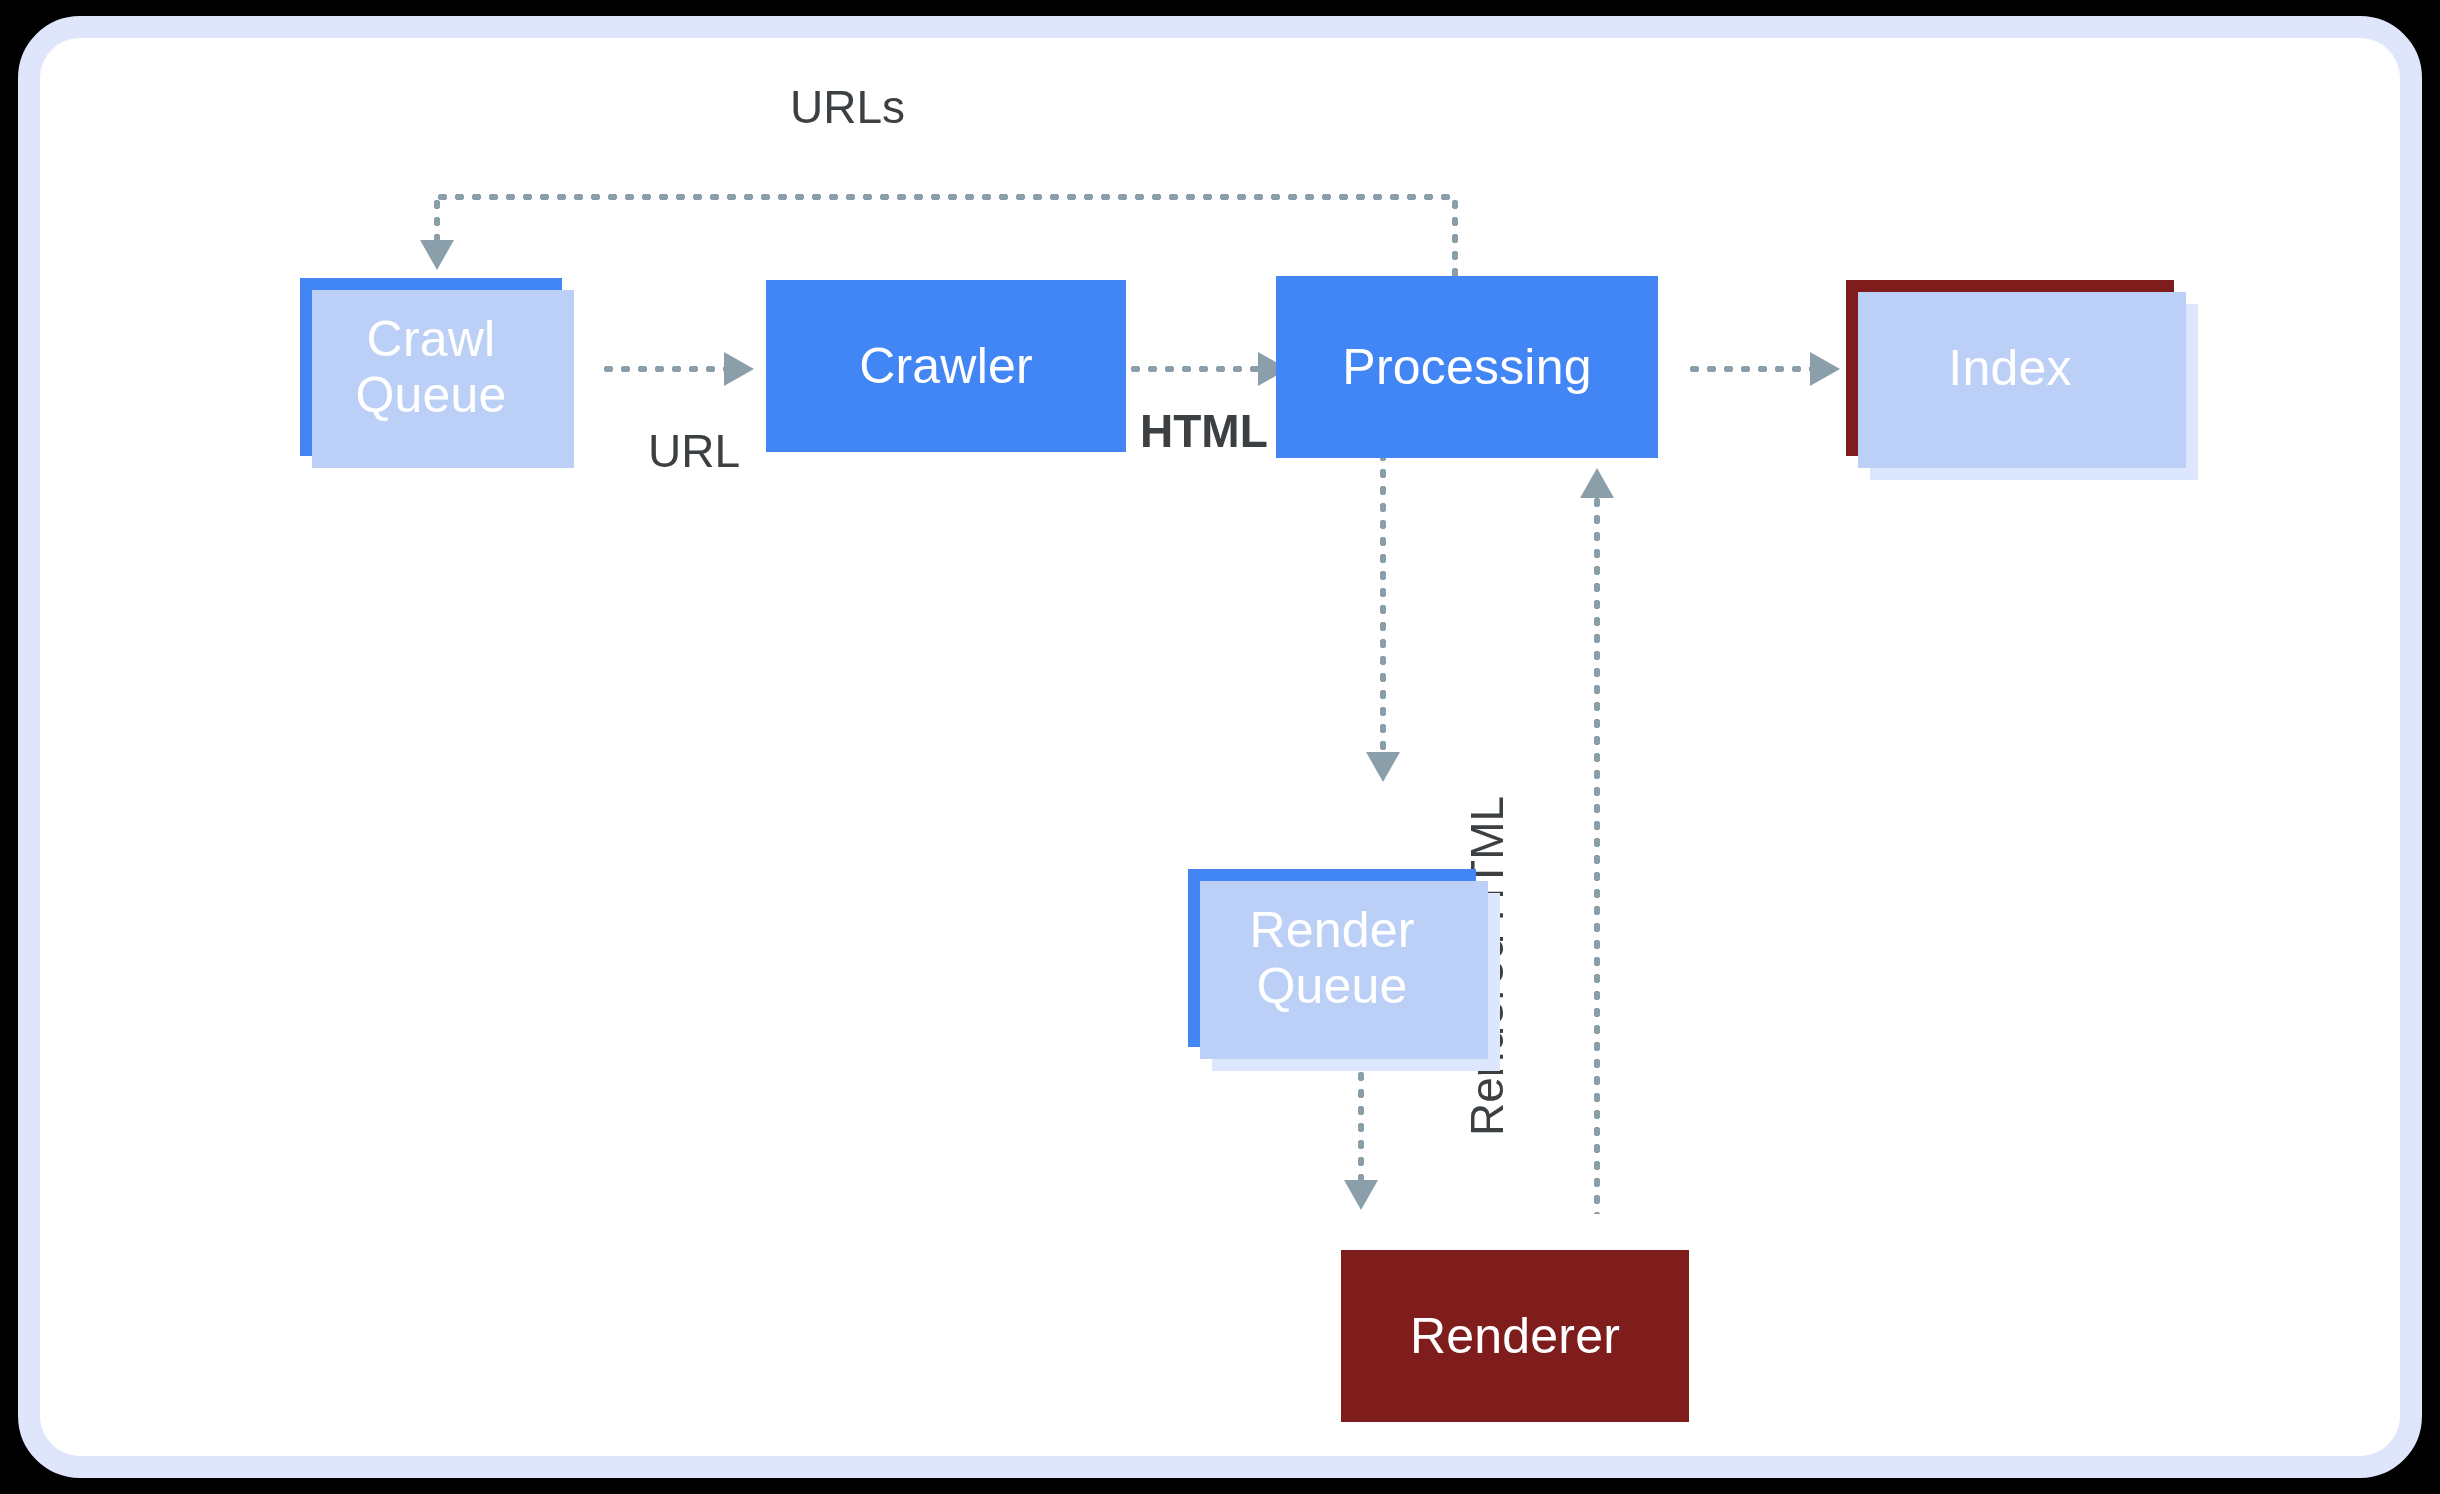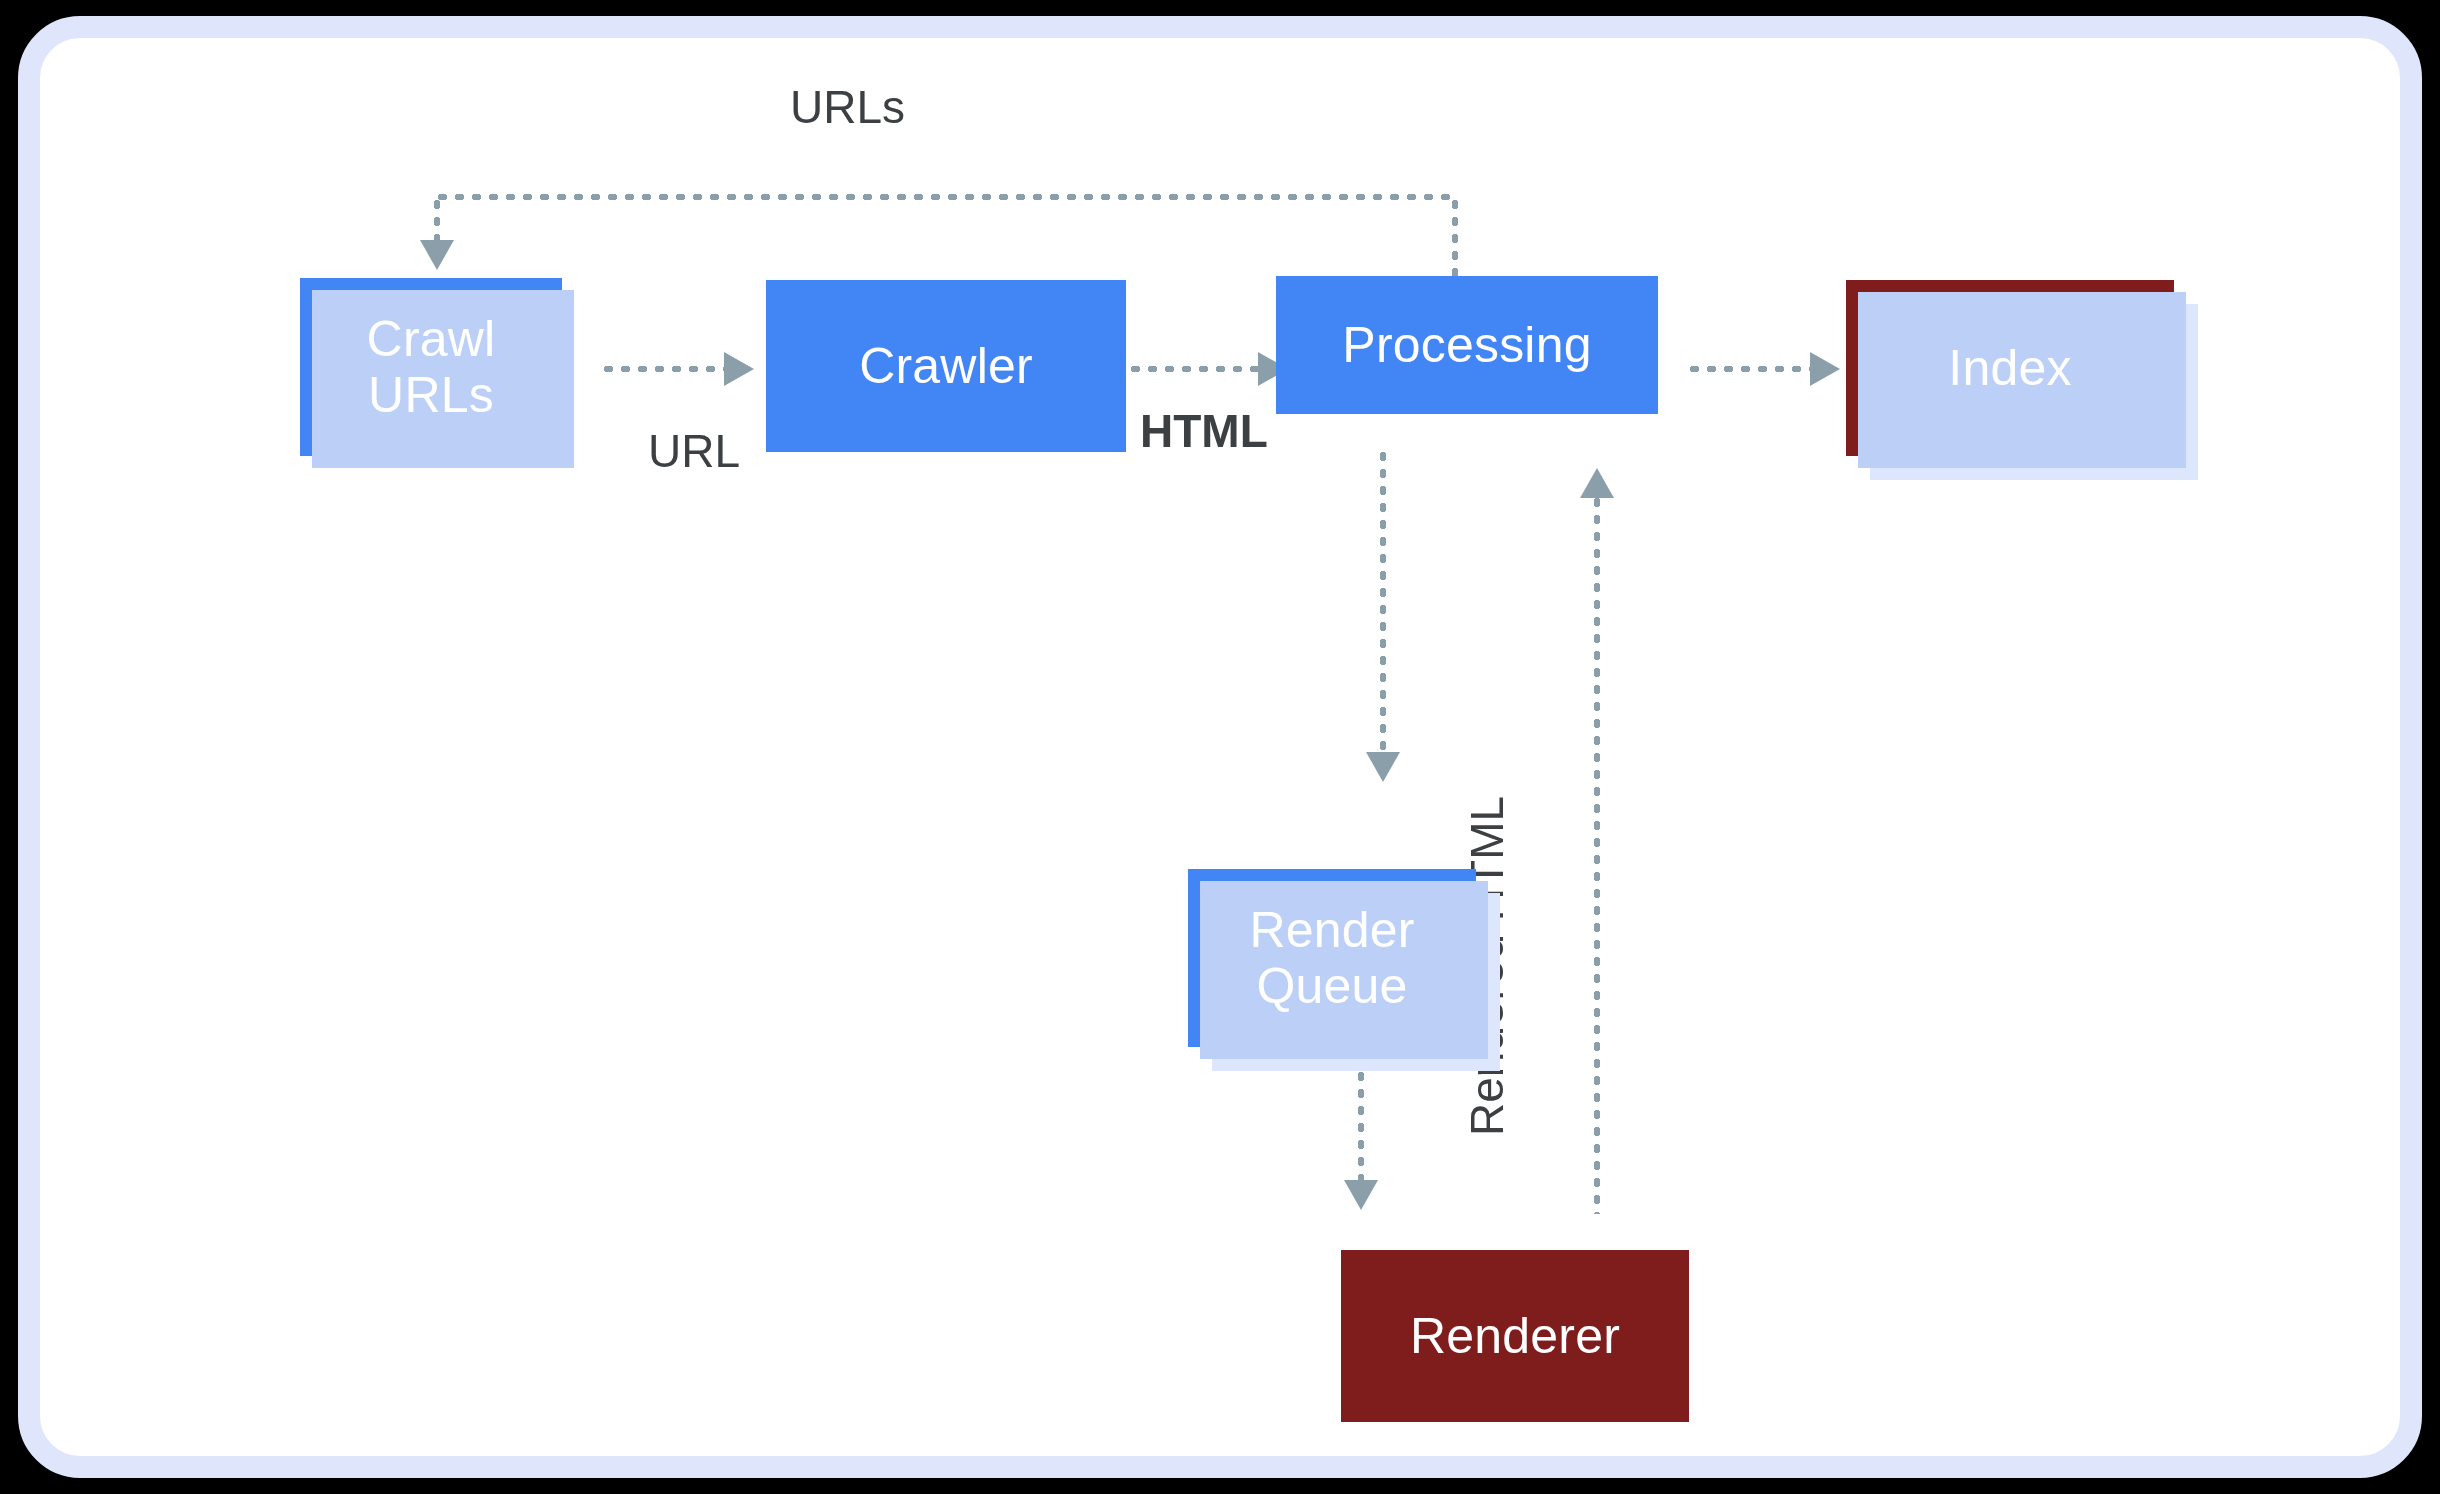--- a/index.html
+++ b/index.html
@@ -156,28 +156,28 @@
 
     <div class="dotline-v" style="left:1358px; top:1000px; height:186px;"></div>
     <div class="arrow arrow-down" style="left:1344px; top:1180px;"></div>
 
     <div class="dotline-v" style="left:1594px; top:494px; height:720px;"></div>
     <div class="arrow arrow-up" style="left:1580px; top:468px;"></div>
     <div class="edge-label vertical" style="left:1510px; top:1090px;">Rendered HTML</div>
 
     <div class="node stack stack1" style="left:300px; top:278px; width:262px; height:178px; background:#4285f4;">
       <span class="label">Crawl
-URLs</span>
+Queue</span>
     </div>
 
     <div class="node" style="left:766px; top:280px; width:360px; height:172px; background:#4285f4;">
       <span class="label">Crawler</span>
     </div>
 
-    <div class="node" style="left:1276px; top:276px; width:382px; height:138px; background:#4285f4;">
+    <div class="node" style="left:1276px; top:276px; width:382px; height:182px; background:#4285f4;">
       <span class="label">Processing</span>
     </div>
 
     <div class="node stack" style="left:1846px; top:280px; width:328px; height:176px; background:#7f1d1d;">
       <span class="label">Index</span>
     </div>
 
     <div class="node stack" style="left:1188px; top:828px; width:288px; height:178px; background:#4285f4;margin-top:41px;">
       <span class="label">Render
 Queue</span>

